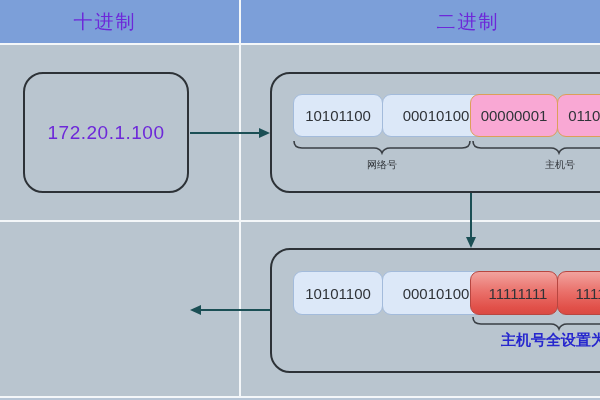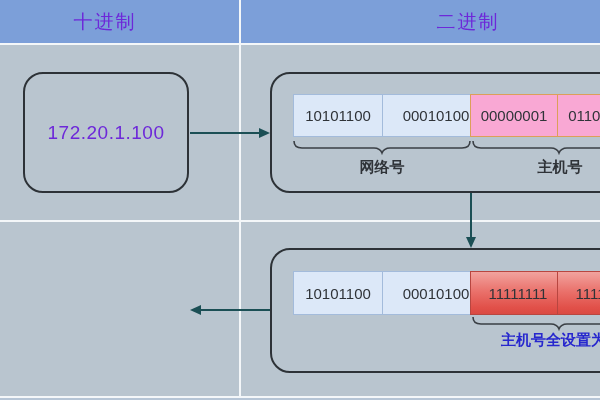--- a/index.html
+++ b/index.html
@@ -34,39 +34,39 @@
   .box-bin-1{left:270px;top:72px;width:372px;height:121px;}
   .box-bin-2{left:270px;top:248px;width:372px;height:125px;}
   .dec-value{
     position:absolute;width:100%;top:50%;transform:translateY(-50%);
     text-align:center;font-size:19px;color:#6d28d9;letter-spacing:0.5px;
   }
   
   .cell{
     position:absolute;height:43px;box-sizing:border-box;
     display:flex;align-items:center;justify-content:center;
-    font-size:15px;color:#2F3338;
+    font-size:15px;color:#2F3338;border-radius:9px;
   }
   .row-top .cell{top:94px;}
   .row-bot .cell{top:271px;height:44px;}
   .c1{left:293px;width:90px;}
   .c2{left:382px;width:108px;}
   .c3{left:470px;width:88px;}
   .c4{left:557px;width:88px;}
   .cell-net{background:#DCE8F8;border:1px solid #A3BBDB;}
   .cell-host{background:#f9a8d4;border:1px solid #DC9F59;}
   .cell-bcast{
     background:linear-gradient(180deg,#F2A39E 0%,#EA726C 45%,#E15049 85%,#DA4A43 100%);
     border:1px solid #B84640;
     padding-left:8px;
   }
   
   .part-label{
     position:absolute;top:158px;transform:translateX(-50%);
-    font-size:15px;color:#2F3338;white-space:nowrap;font-weight:bold;
+    font-size:10px;color:#2F3338;white-space:nowrap;
   }
   .lbl-net{left:382px;}
   .lbl-host{left:560px;}
   .annotation{
     position:absolute;left:501px;top:331px;
     font-size:15px;font-weight:bold;color:#2727CE;white-space:nowrap;
   }
   
   #overlay{position:absolute;left:0;top:0;width:600px;height:400px;pointer-events:none;}
   .arrow{stroke:#1B4F55;stroke-width:2;fill:none;}

